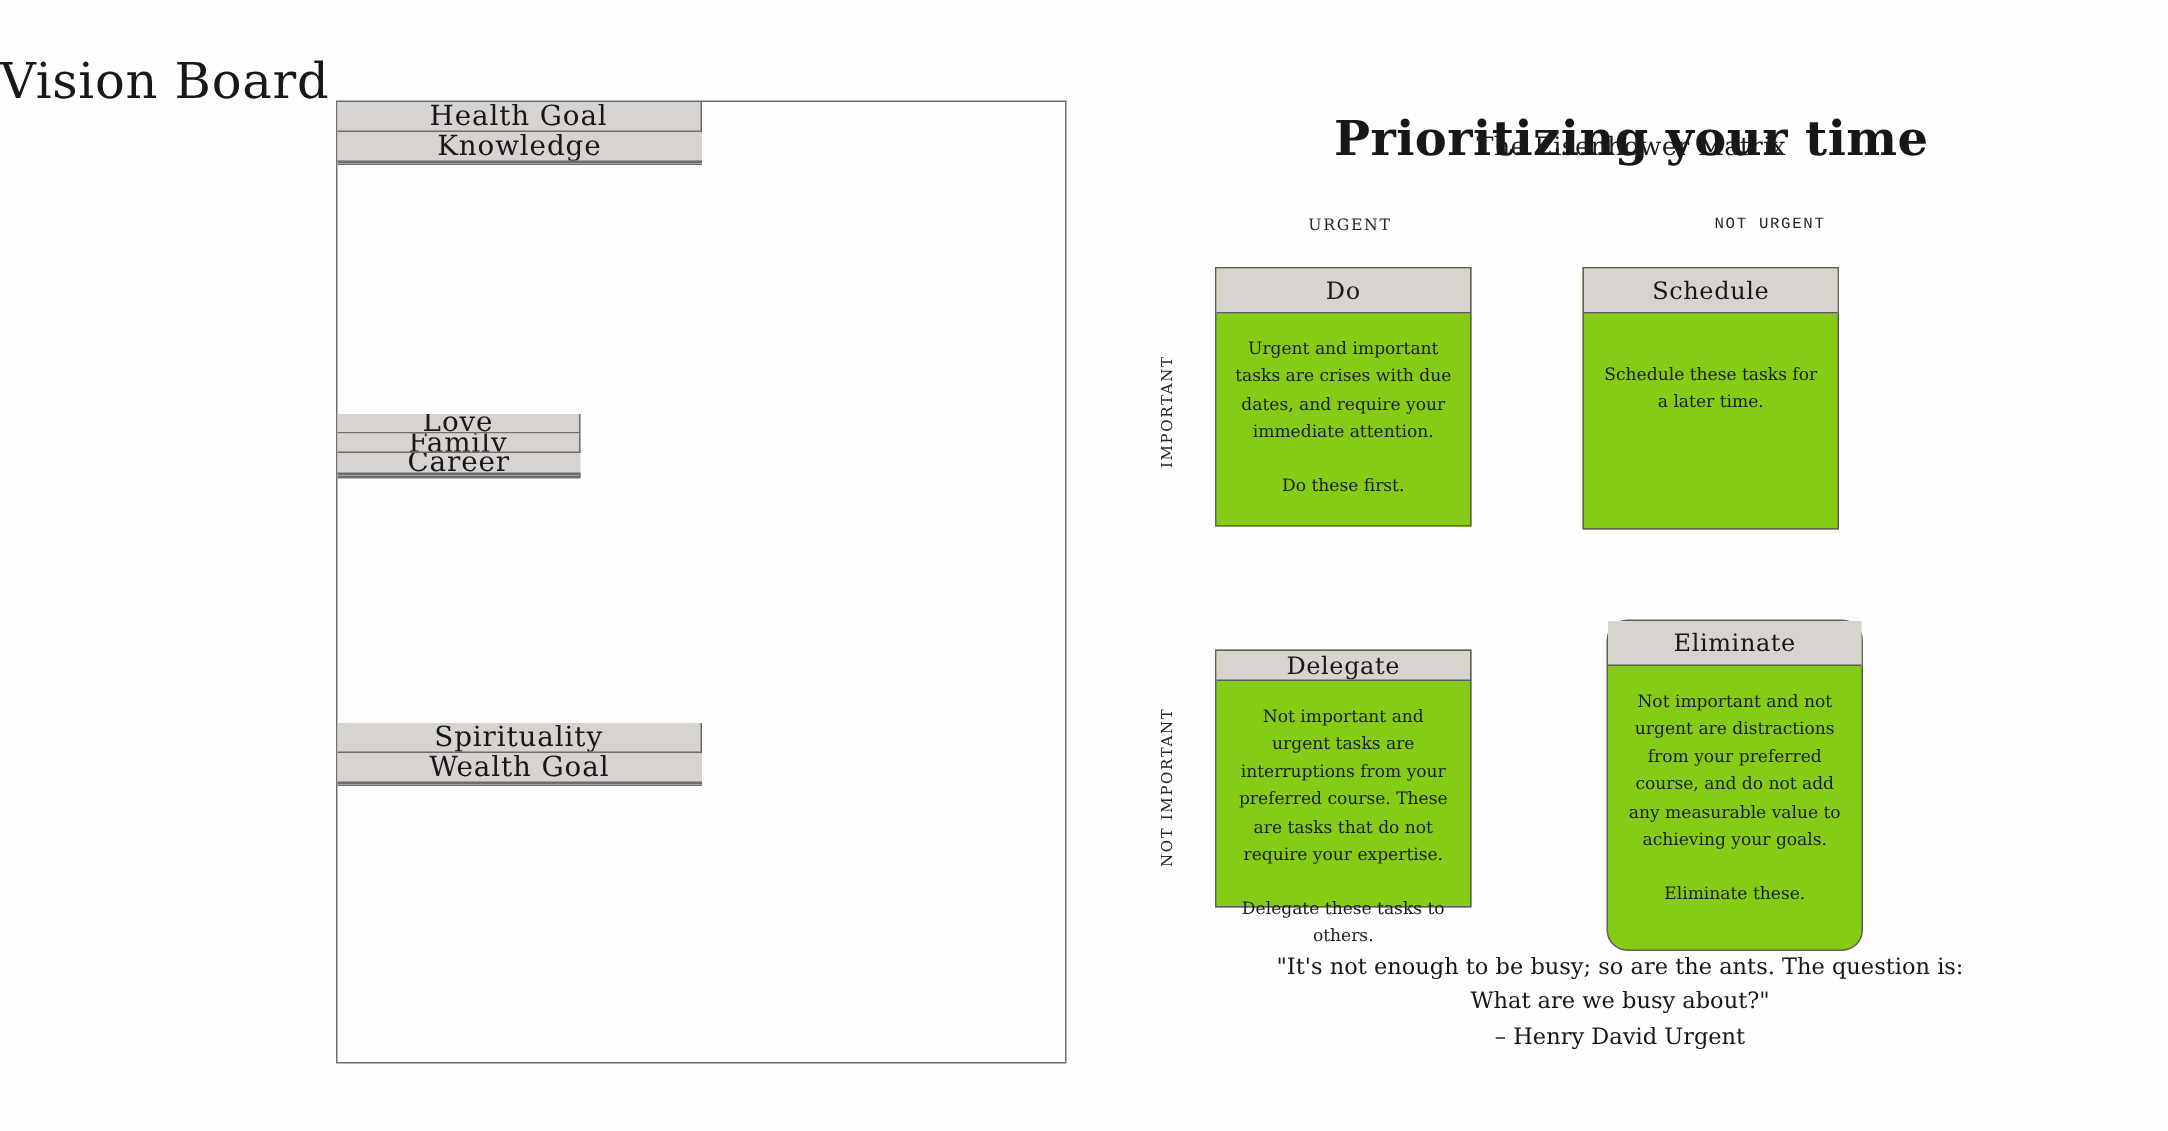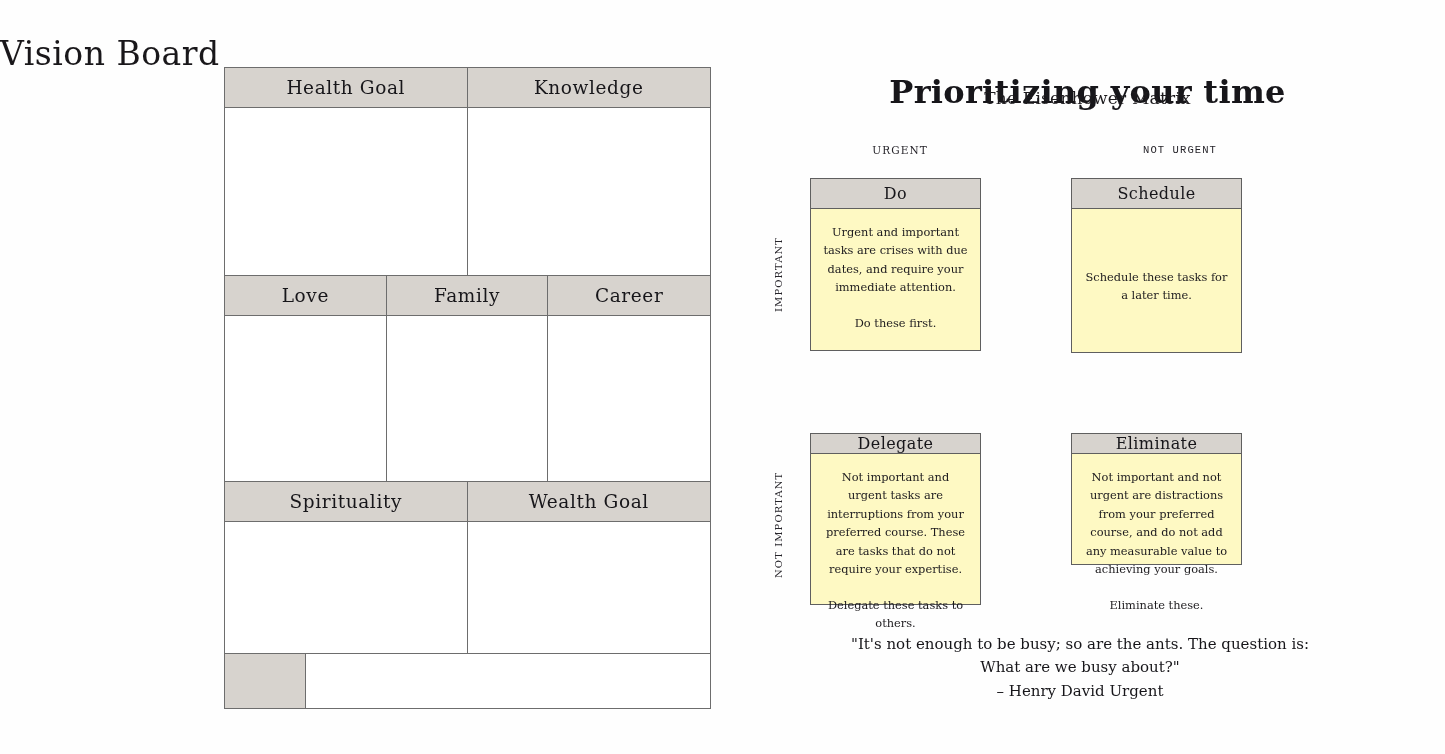--- a/index.html
+++ b/index.html
@@ -22,21 +22,21 @@
     color:#19171a;
     font-family:"DejaVu Serif","Liberation Serif",serif;
   }
 
   .vb-table {
     position:absolute; left:224px; top:67px;
     width:487px; height:642px;
     border:1.6px solid #6d6d6d;
     display:flex; flex-direction:column;
   }
-  .vb-row { display:flex; width:100%; }
+  .vb-row { display:flex; width:100%;flex-direction:column; }
   .vb-cell {
     border-right:1.6px solid #6d6d6d;
     border-bottom:1.6px solid #6d6d6d;
     display:flex; align-items:center; justify-content:center;
     background:#ffffff;
     overflow:hidden;
   }
   .vb-cell:last-child { border-right:none; }
   .vb-row:last-child .vb-cell { border-bottom:none; }
   .vb-head {
@@ -88,21 +88,21 @@
     text-transform:uppercase;
     font-family:"DejaVu Serif","Liberation Serif",serif;
     white-space:nowrap;
   }
   .row-important     { left:43px; top:214px;  height:120px; display:flex; align-items:center; justify-content:center;}
   .row-not-important { left:43px; top:455px;  height:140px; display:flex; align-items:center; justify-content:center;}
 
   .quad {
     position:absolute;
     border:1.3px solid #5f5f5f;
-    background:#fef9c3;
+    background:#84cc16;
     display:flex; flex-direction:column;
   }
   .quad-head {
     background:#d7d3ce;
     border-bottom:1.3px solid #5f5f5f;
     height:30px;
     display:flex; align-items:center; justify-content:center;
     font-size:16px; letter-spacing:0.4px; color:#17161a;
     font-family:"DejaVu Serif","Liberation Serif",serif;
   }
@@ -110,23 +110,23 @@
     flex:1;
     padding:14px 11px 8px 11px;
     text-align:center;
     font-size:11.4px;
     line-height:1.62;
     color:#1d1b1e;
   }
   .quad-body .p2 { margin-top:17px; }
 
   .q-do       { left:80px;  top:178px; width:171px; height:173px; }
-  .q-schedule { left:341px; top:178px; width:171px; height:175px;gap:28px; }
+  .q-schedule { left:325px; top:178px; width:171px; height:175px; }
   .q-delegate { left:80px;  top:433px; width:171px; height:172px; }
-  .q-eliminate{ left:341px; top:433px; width:171px; height:132px; }
+  .q-eliminate{ left:341px; top:413px; width:171px; height:221px;border-radius:14px; }
 
   .quote {
     position:absolute; left:60px; top:618px; width:500px;
     text-align:center; font-size:15px; line-height:1.55;
     color:#17161a;
     font-family:"DejaVu Serif","Liberation Serif",serif;
   }
   .quote .attrib { display:block; }
 </style>
 </head>

